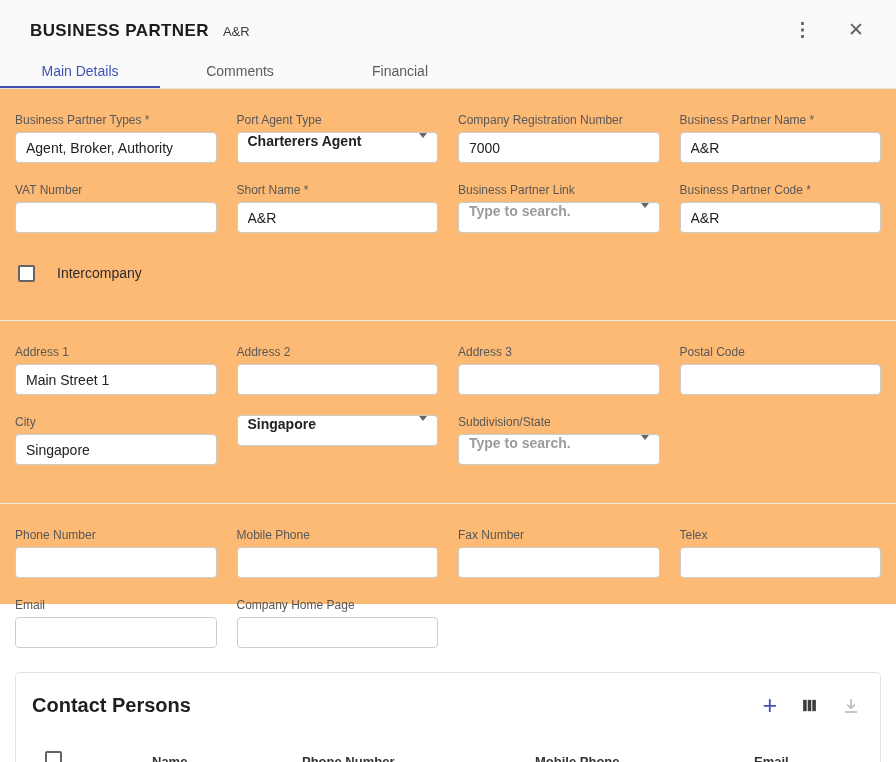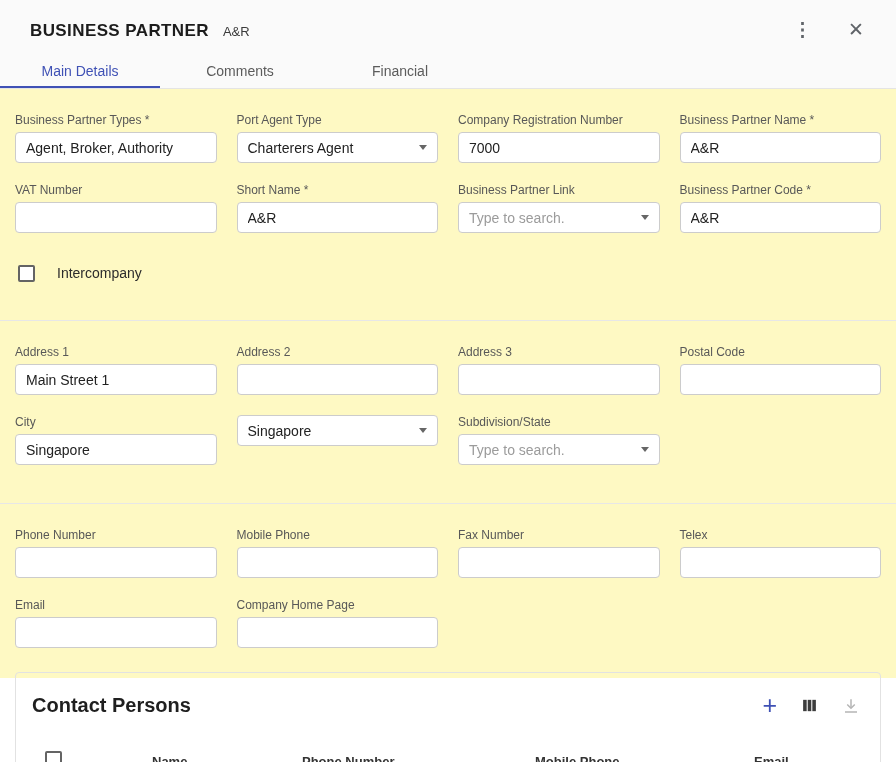--- a/index.html
+++ b/index.html
@@ -2,21 +2,21 @@
 <html style="--accent: #3f51b5;"><head>
 <meta charset="utf-8">
 <style>
   * { box-sizing: border-box; margin: 0; padding: 0; }
   html, body { width: 896px; height: 762px; overflow: hidden; }
   body {
     font-family: "Liberation Sans", sans-serif;
     background: #ffffff;
     color: #222;
   }
-  .app { width: 896px; height: 678px; background: #fef9c3; }
+  .app { width: 896px; height: 604px; background: #fdba74; }
 
   
   .topbar { background: #fafafa; border-bottom: 1px solid #e4e4e4; }
   .title-row {
     display: flex; align-items: baseline; gap: 14px;
     padding: 20px 26px 4px 30px;
   }
   .title { font-size: 17px; font-weight: bold; letter-spacing: .4px; color: #1c1c1c; }
   .record { font-size: 13px; color: #3a3a3a; }
   .spacer { flex: 1; }
@@ -48,22 +48,23 @@
   .grid.section { margin-top: 24px; }
   .f-label { display: block; font-size: 12px; color: #585858; margin-bottom: 5px; }
   .input, .select {
     width: 100%; height: 31px;
     border: 1px solid #cccccc; border-radius: 4px;
     background: #fff; font-family: inherit;
     font-size: 14px; color: #222;
     padding: 0 10px;
   }
   .select {
-    display: flex; align-items: center; justify-content: space-between;
+    display: flex; justify-content: space-between;
     cursor: pointer;
+    font-weight: bold;
   }
   .select .val { font-size: 14px; color: #222; }
   .select .val.ph, .ph { color: #9b9b9b; }
   .caret {
     width: 0; height: 0; flex: none;
     border-left: 4.5px solid transparent;
     border-right: 4.5px solid transparent;
     border-top: 5px solid #666;
     margin-left: 8px;
   }

